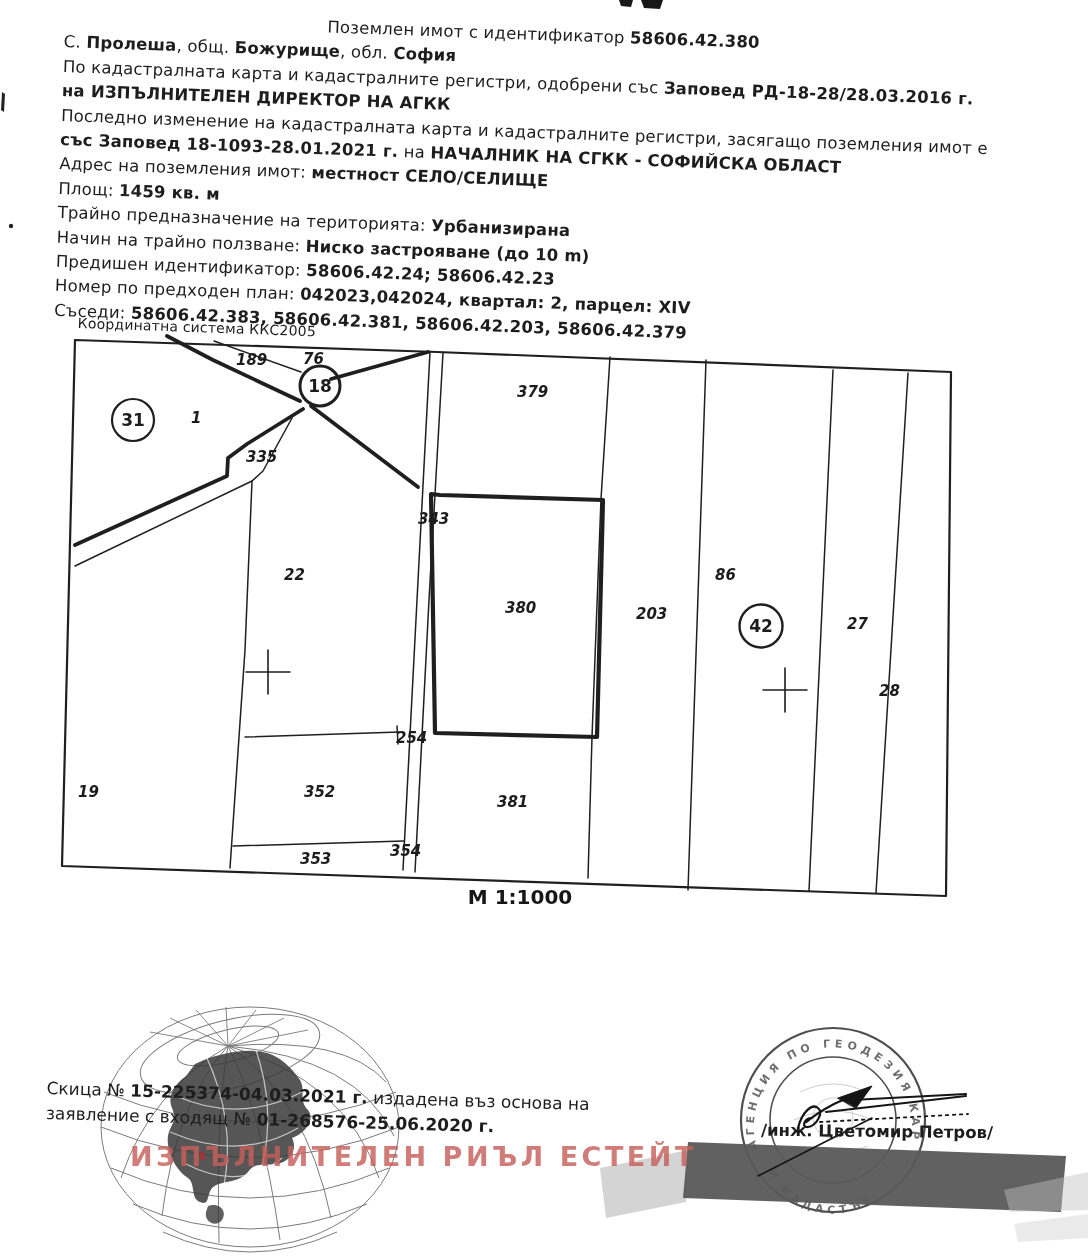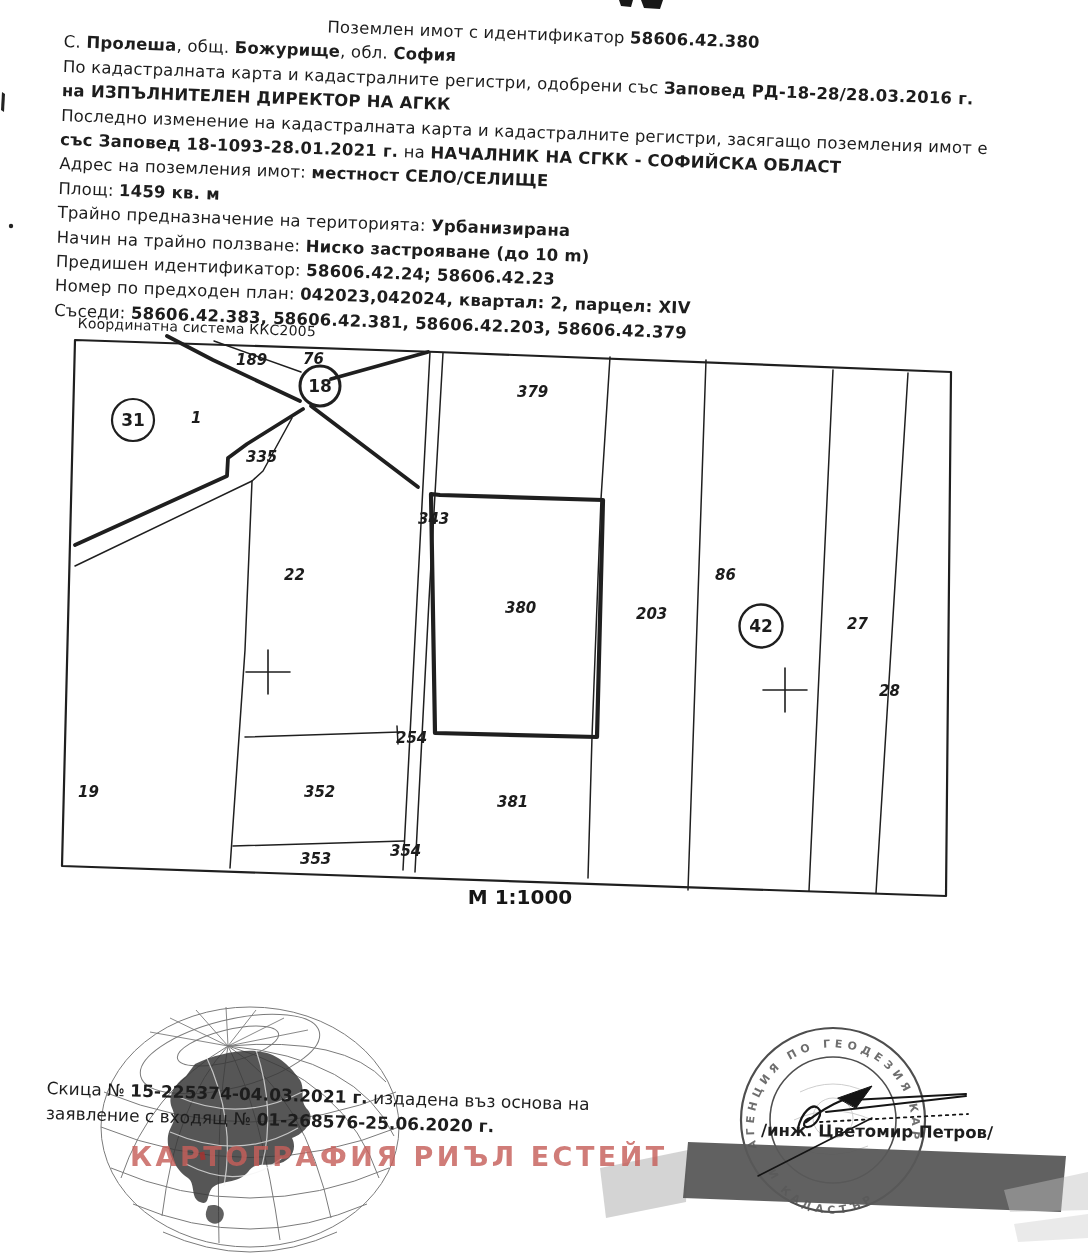--- a/index.html
+++ b/index.html
@@ -189,16 +189,16 @@
     <div><span>Съседи: </span><span class="b">58606.42.383, 58606.42.381, 58606.42.203, 58606.42.379</span></div>
   </div>
 
   <div class="coord-label">Координатна система ККС2005</div>
 
   <div class="issue-note">
     <div><span>Скица № </span><span class="b">15-225374-04.03.2021 г.</span><span> издадена въз основа на</span></div>
     <div><span>заявление с входящ № </span><span class="b">01-268576-25.06.2020 г.</span></div>
   </div>
 
-  <div class="watermark">КАРТОГРАФИЯ РИЪЛ ЕСТЕЙТ</div>
+  <div class="watermark">ИЗПЪЛНИТЕЛЕН РИЪЛ ЕСТЕЙТ</div>
 
   <div class="signer">/инж. Цветомир Петров/</div>
 </div>
 
 </body></html>

